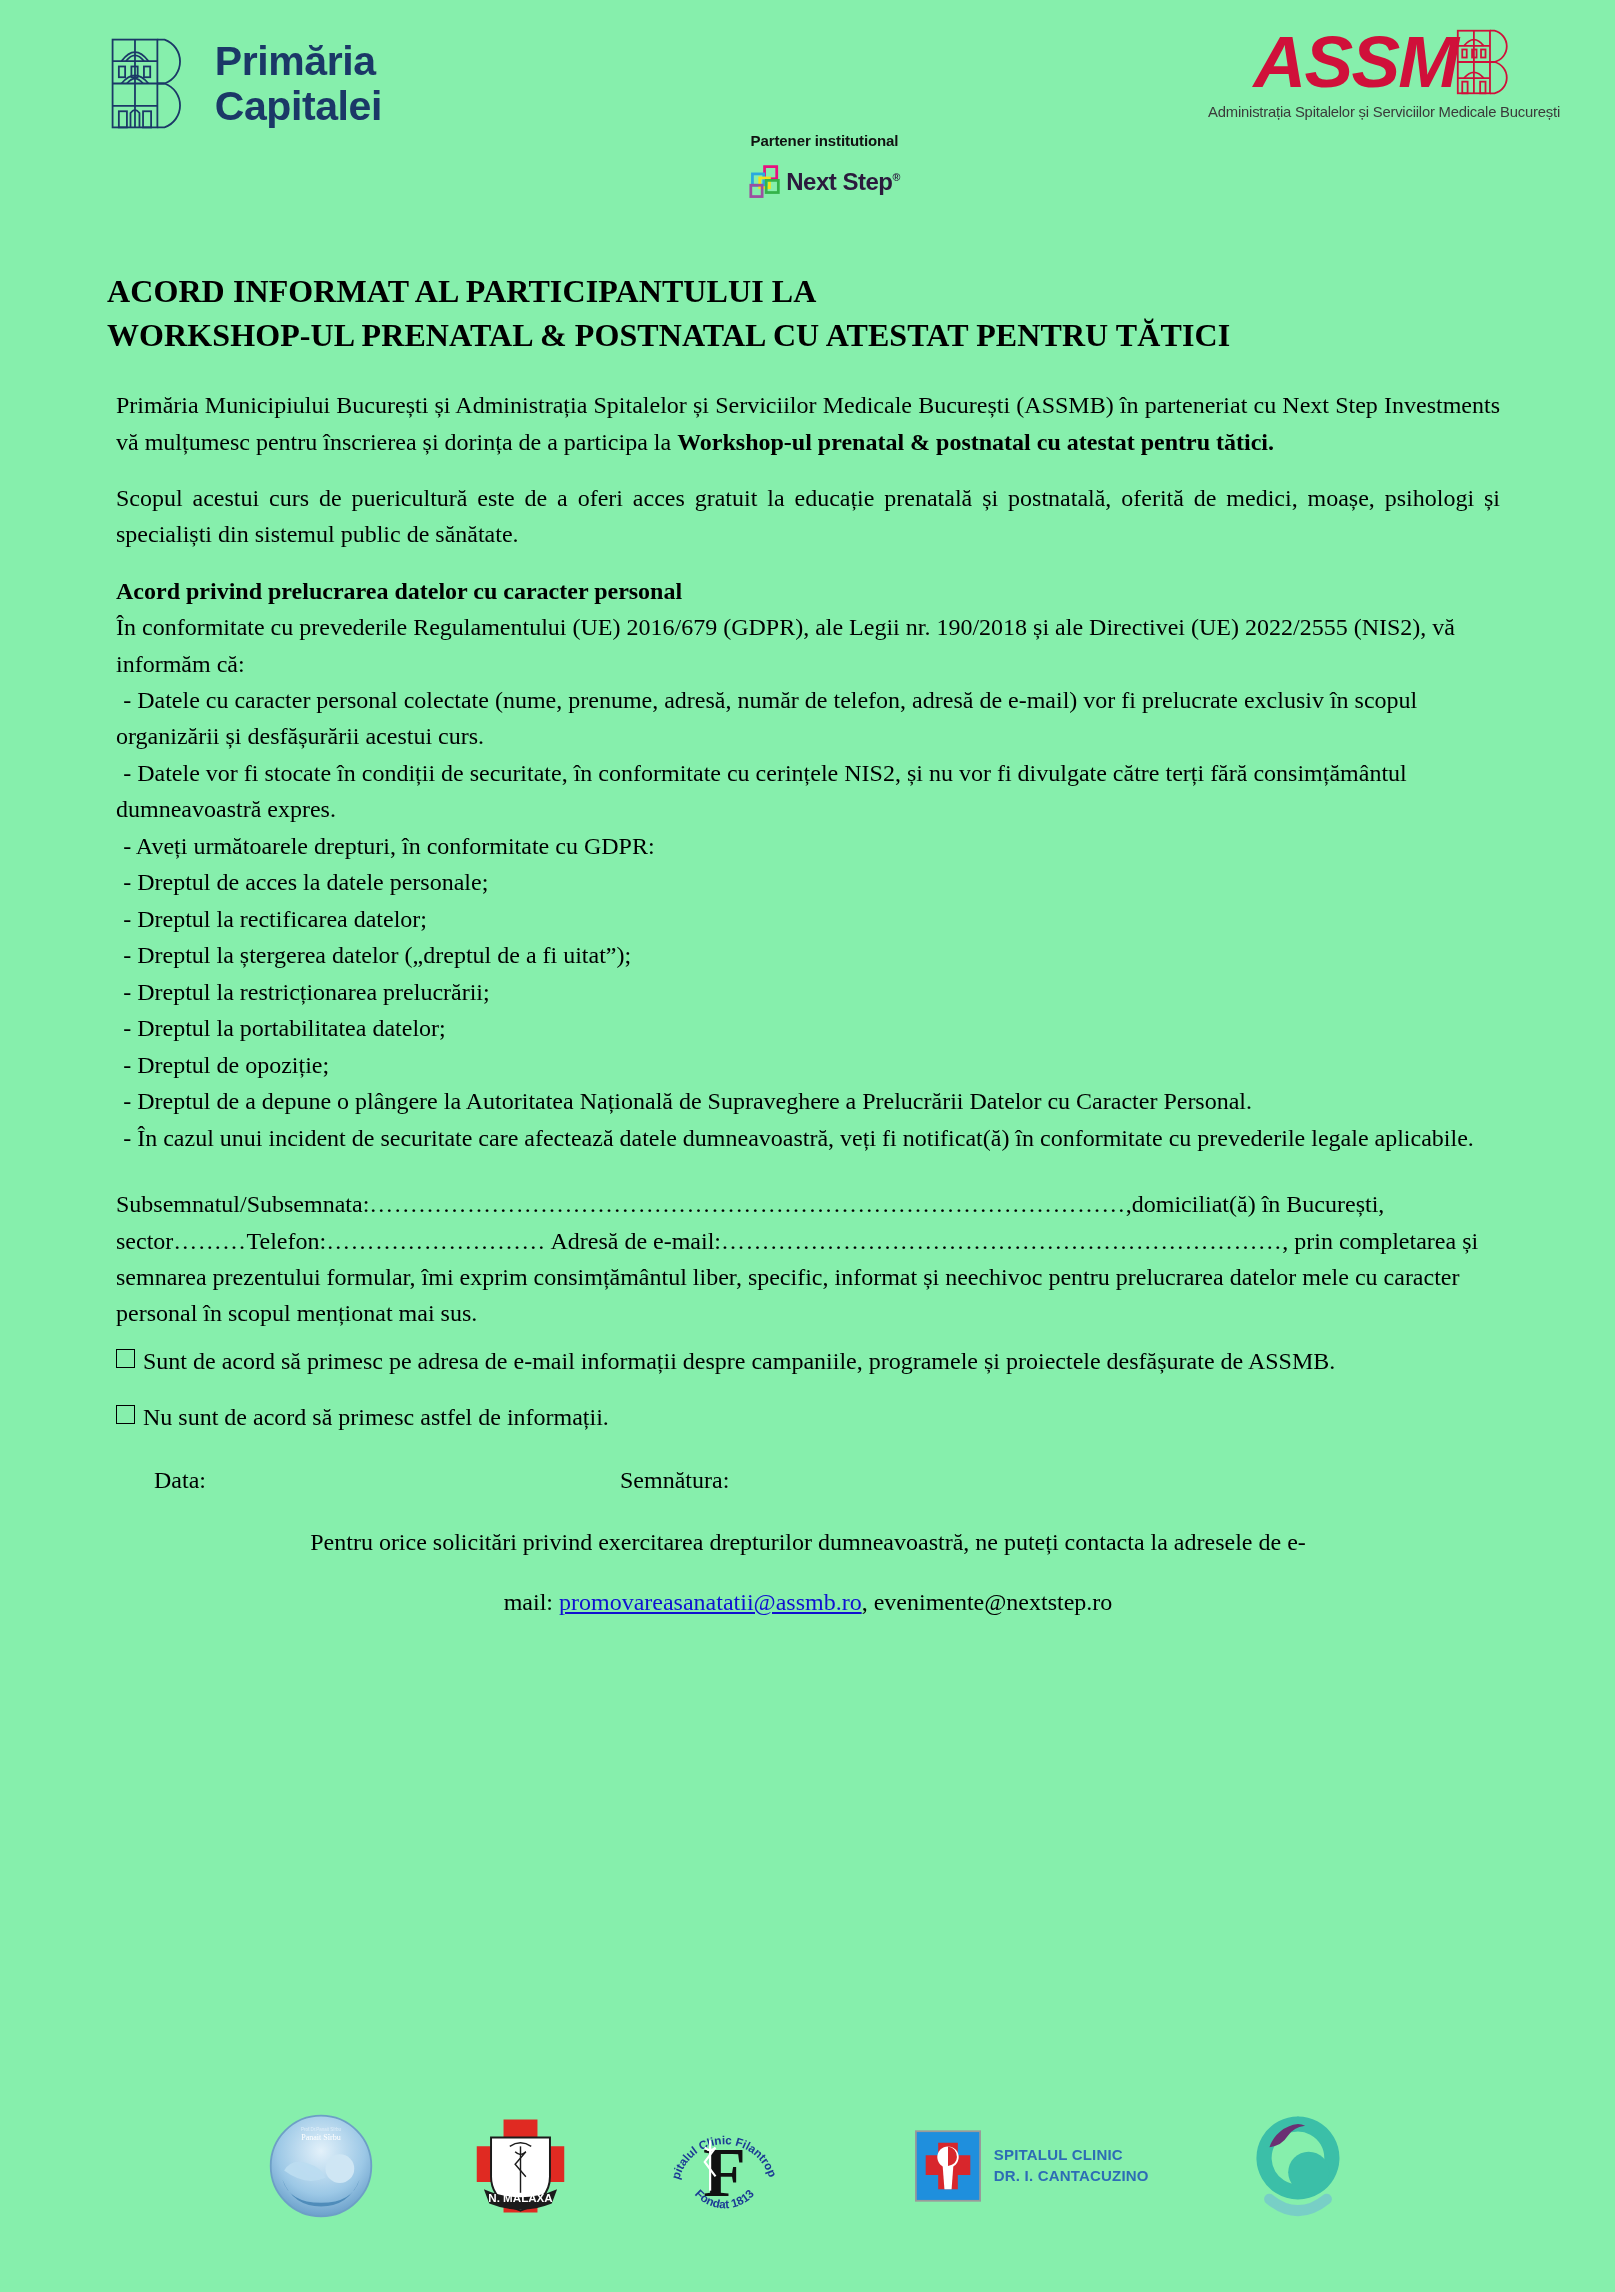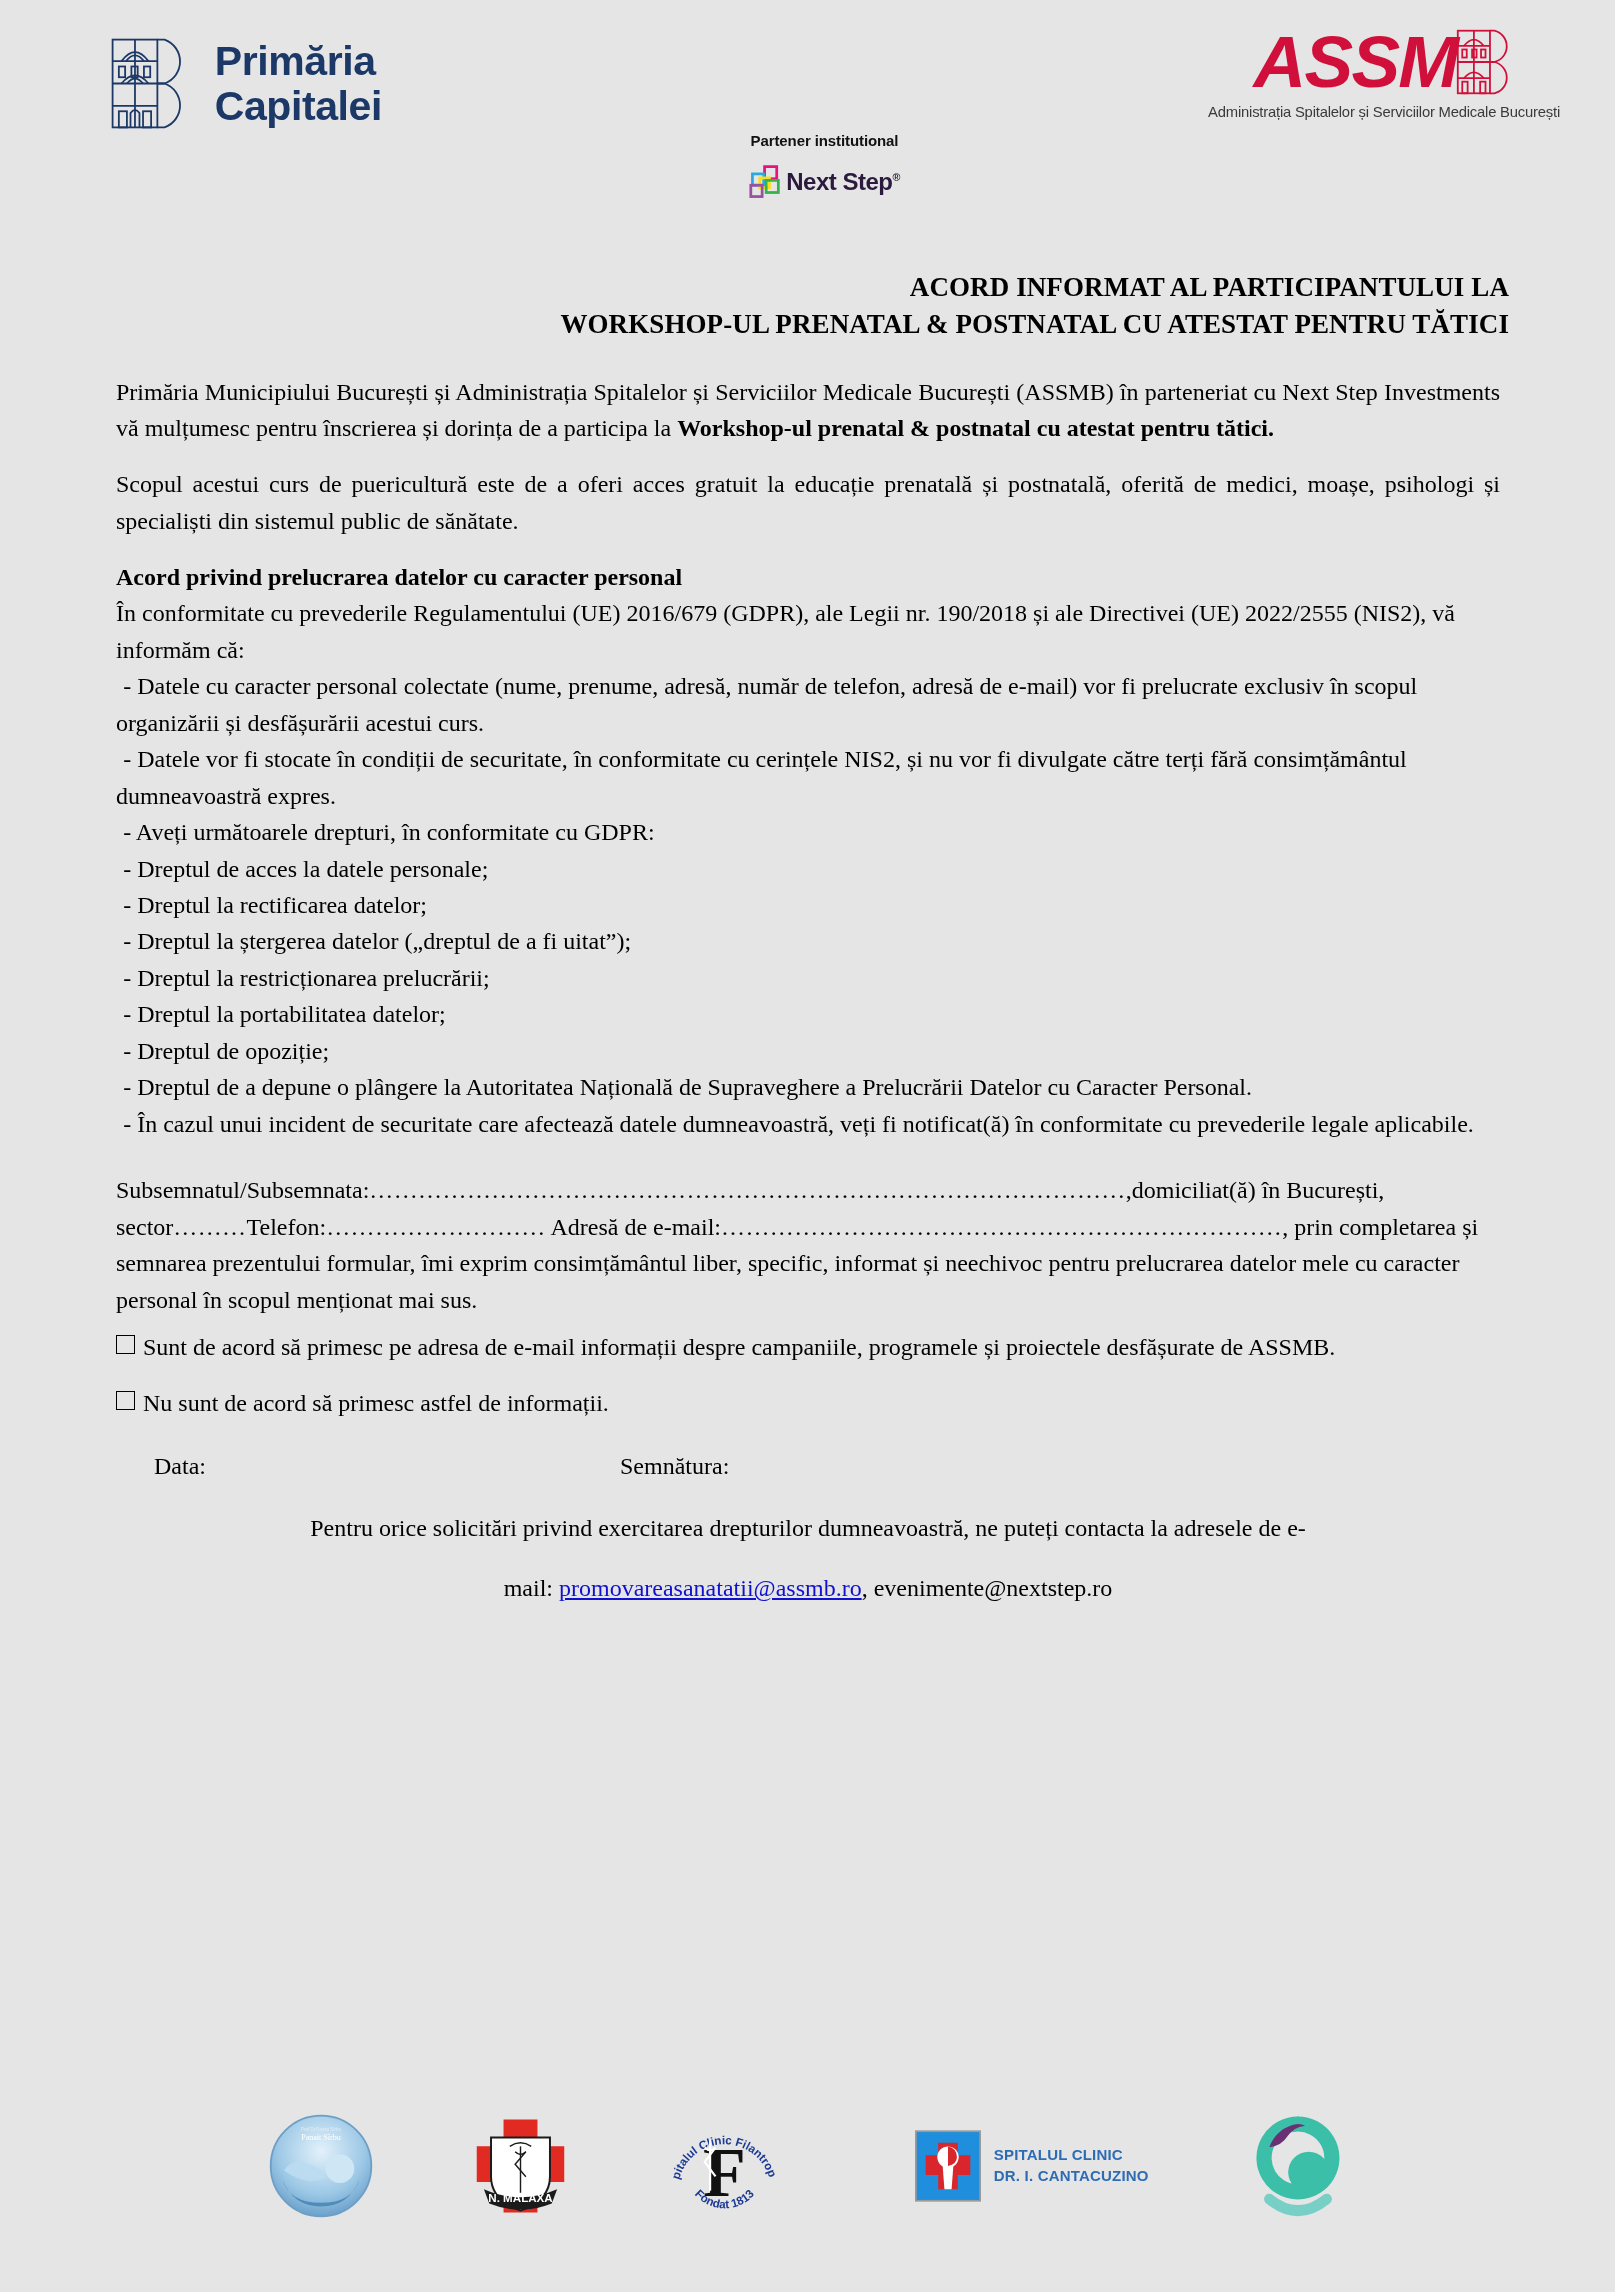--- a/index.html
+++ b/index.html
@@ -12,21 +12,21 @@
     height: 2293px;
     font-family: "Liberation Serif", serif;
     color: #000000;
     position: relative;
     overflow: hidden;
   }
   .page {
     position: relative;
     width: 1616px;
     height: 2293px;
-    background: #e5e5e5;
+    background: #86efac;
   }
 
   
   .header {
     position: relative;
     height: 260px;
   }
   .logo-primaria {
     position: absolute;
     left: 109px;
@@ -95,23 +95,23 @@
   .assmb-sub {
     font-family: "Liberation Sans", sans-serif;
     font-size: 14.8px;
     color: #3a3a3a;
     margin-top: 7.2px;
     letter-spacing: -0.2px;
   }
 
   
   .doc-title {
-    text-align: right;
-    font-weight: bold;
-    font-size: 27px;
+    text-align: left;
+    font-weight: bold;
+    font-size: 32px;
     line-height: 1.38;
     margin: 9px 107px 0 107px;
     letter-spacing: 0.1px;
   }
   .doc-title .l2 { display: block; }
 
   
   .body-wrap {
     margin: 0 116px 0 116px;
     font-size: 24px;

